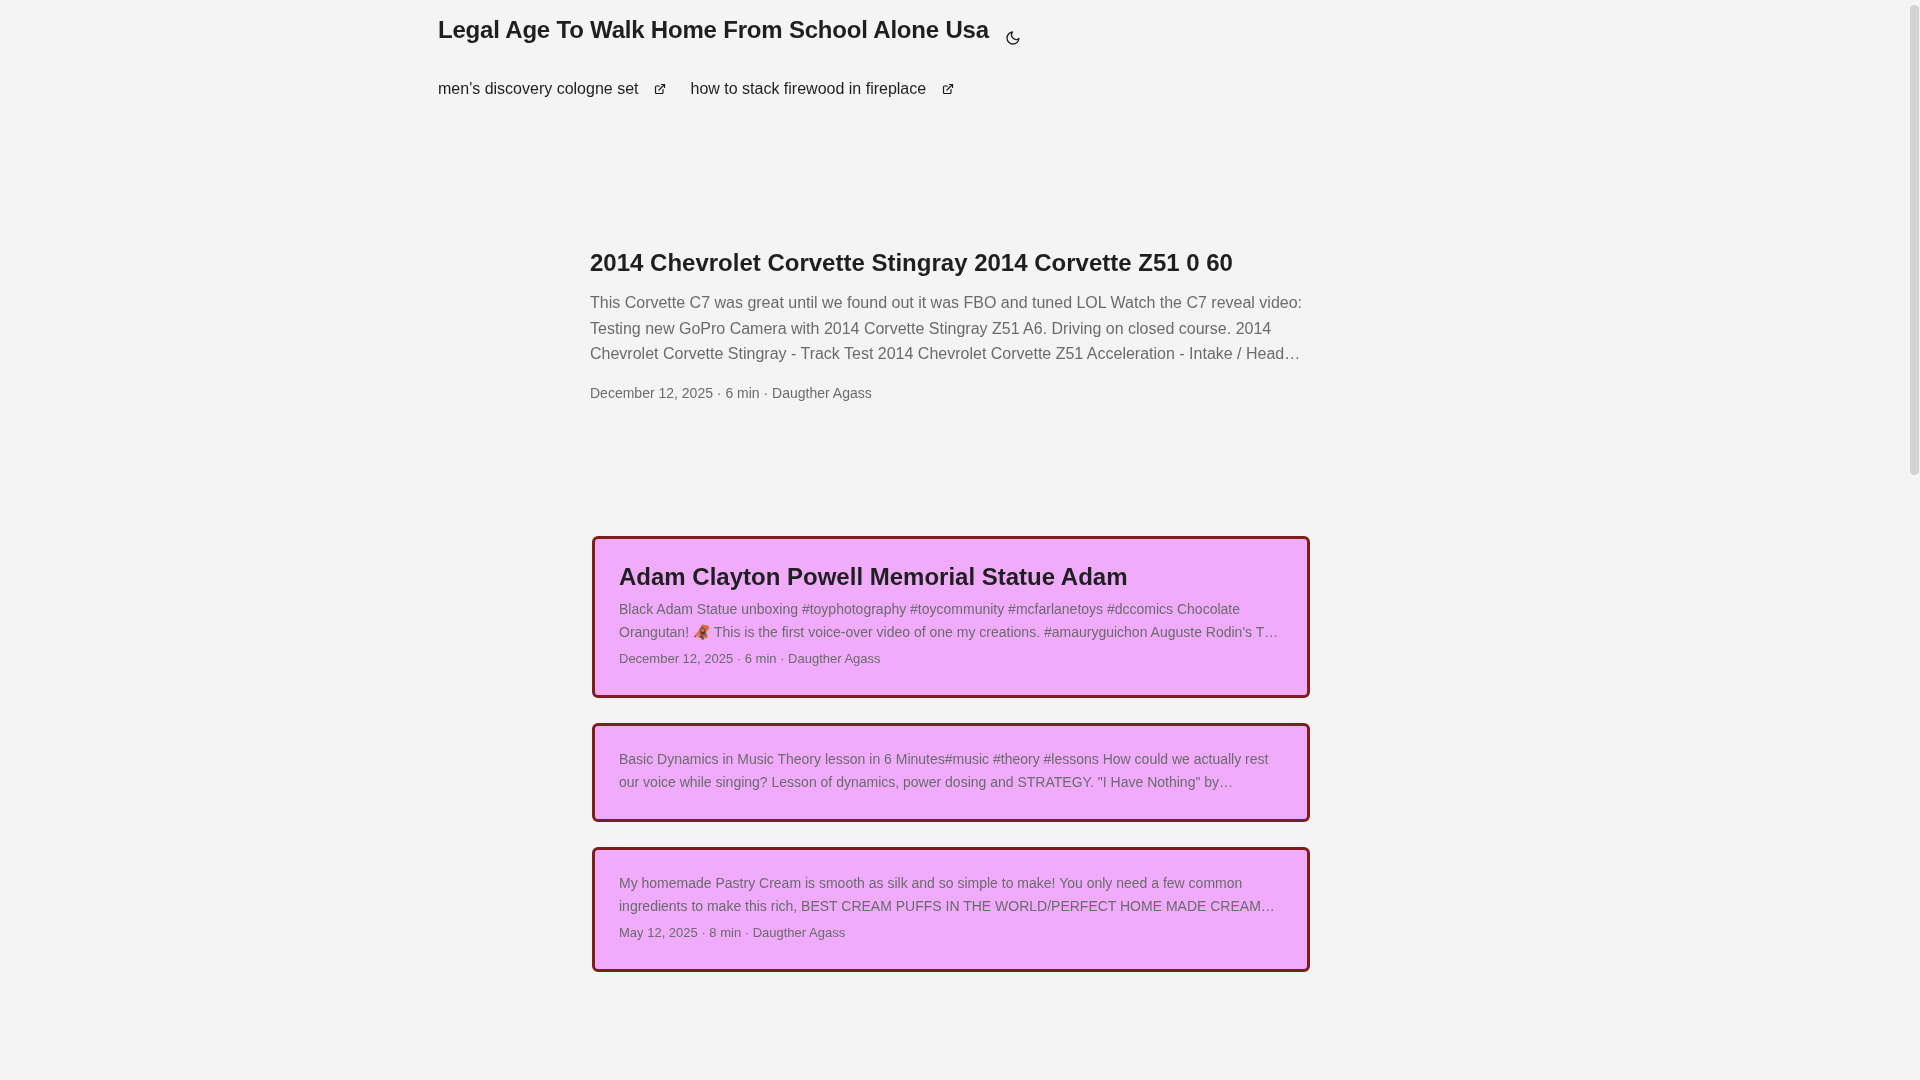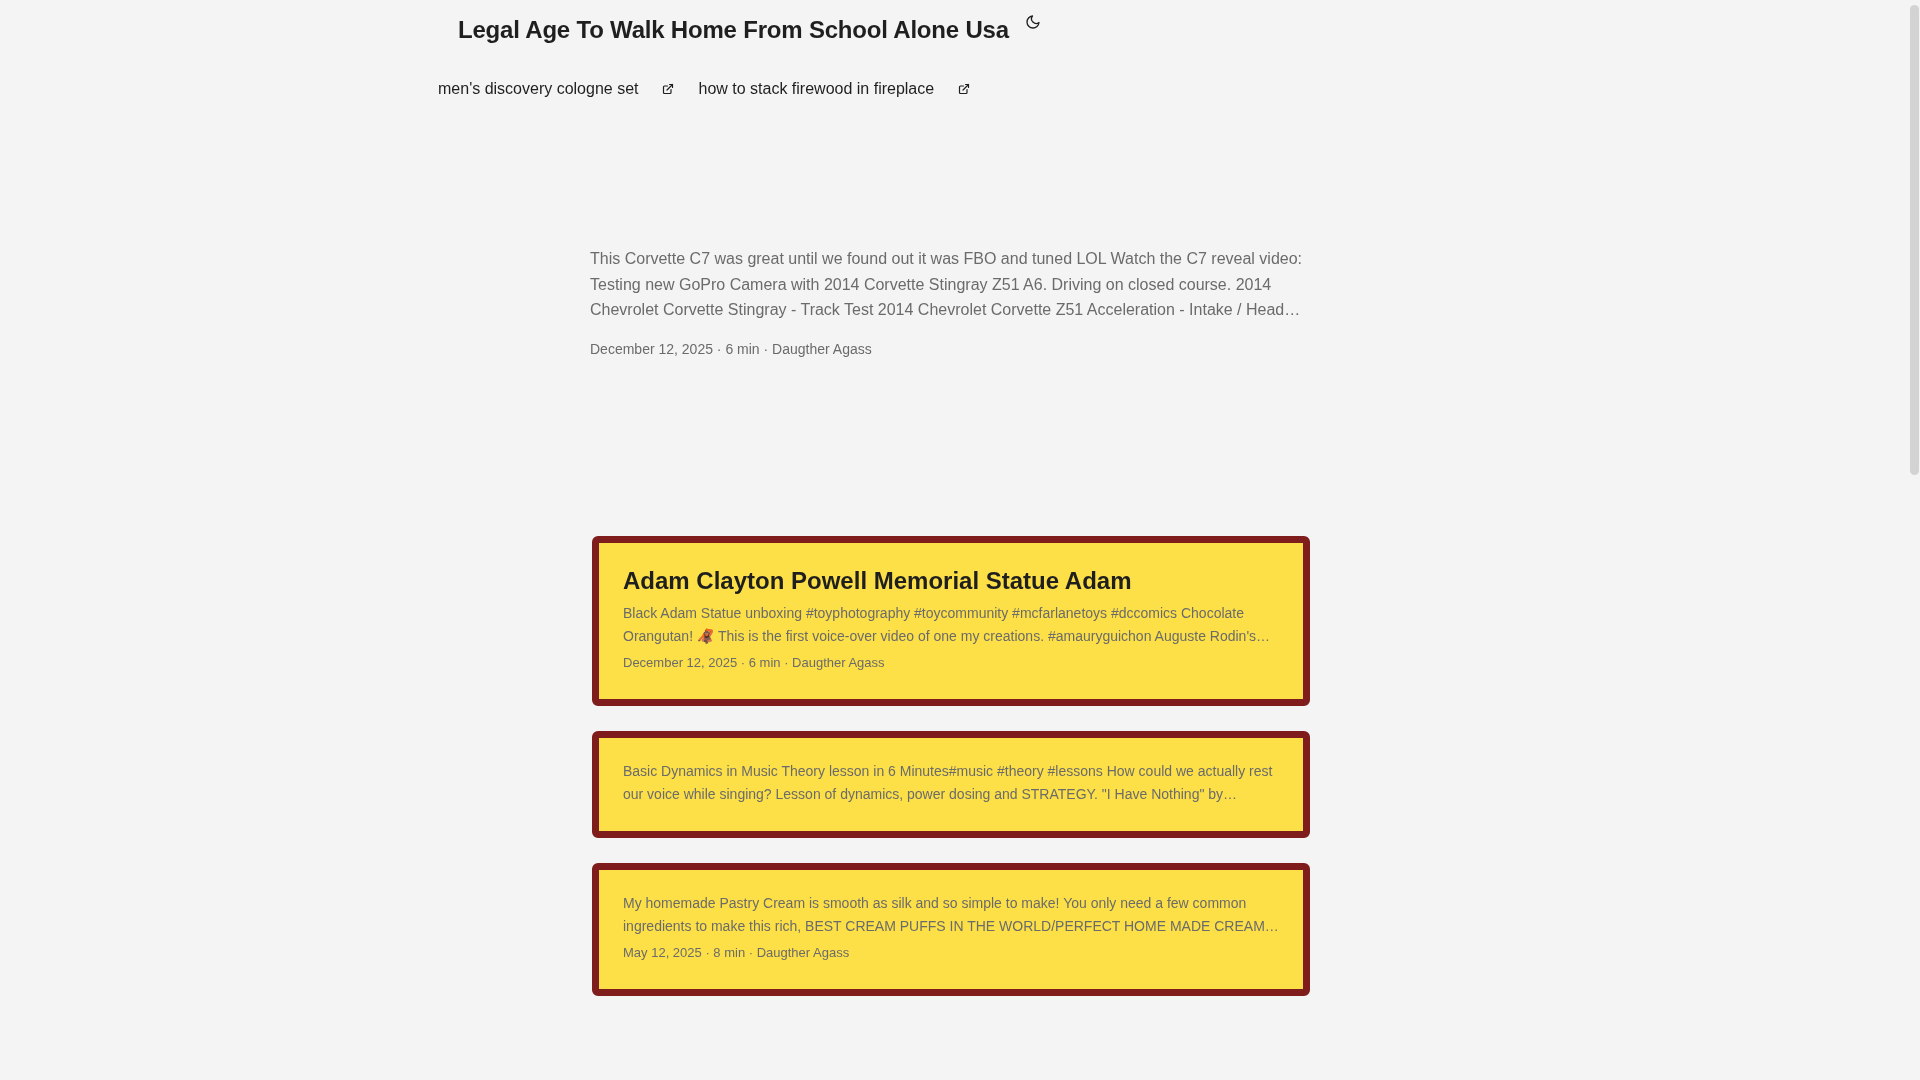--- a/index.html
+++ b/index.html
@@ -12,23 +12,22 @@
       color: #1f1f1f;
     }
     .page { position: relative; width: 1920px; height: 1080px; }
 
     
     .site-header {
       position: absolute;
       left: 438px;
       top: 12px;
       display: flex;
-      align-items: flex-start;
+      align-items: flex-end;
       gap: 12px;
-      margin-left: 20px;
     }
     .site-title {
       font-size: 24px;
       font-weight: 700;
       color: #1f1f1f;
       line-height: 36px;
       letter-spacing: -0.2px;
     }
     .theme-toggle {
       width: 20px; height: 20px;
@@ -41,21 +40,21 @@
     .nav-links {
       position: absolute;
       left: 438px;
       top: 78px;
       display: flex;
       gap: 24px;
     }
     .nav-link {
       display: inline-flex;
       align-items: center;
-      gap: 24px;
+      gap: 16px;
       font-size: 16px;
       color: #1f1f1f;
       text-decoration: none;
       line-height: 22px;
     }
     .nav-link svg { width: 12px; height: 12px; }
 
     
     .featured {
       position: absolute;
@@ -90,22 +89,22 @@
     .post-list {
       position: absolute;
       left: 592px;
       top: 536px;
       width: 718px;
       display: flex;
       flex-direction: column;
       gap: 25px;
     }
     .post-card {
-      background: #fde047;
-      border: 7px solid #7f1d1d;
+      background: #f0abfc;
+      border: 3px solid #7f1d1d;
       border-radius: 6px;
       padding: 22px 24px 26px 24px;
       cursor: pointer;
     }
     .post-title {
       font-size: 24px;
       font-weight: 700;
       color: #1f1f1f;
       line-height: 31px;
       margin-bottom: 6px;
@@ -168,20 +167,21 @@
       <span>how to stack firewood in fireplace</span>
       <svg viewBox="0 0 24 24" fill="none" stroke="#1f1f1f" stroke-width="2.4" stroke-linecap="round" stroke-linejoin="round">
         <path d="M18 13v6a2 2 0 0 1-2 2H5a2 2 0 0 1-2-2V8a2 2 0 0 1 2-2h6"></path>
         <polyline points="15 3 21 3 21 9"></polyline>
         <line x1="10" y1="14" x2="21" y2="3"></line>
       </svg>
     </a>
   </nav>
 
   <article class="featured">
+    <h2 class="featured-title">2014 Chevrolet Corvette Stingray 2014 Corvette Z51 0 60</h2>
     <p class="featured-excerpt">This Corvette C7 was great until we found out it was FBO and tuned LOL Watch the C7 reveal video: Testing new GoPro Camera with 2014 Corvette Stingray Z51 A6. Driving on closed course. 2014 Chevrolet Corvette Stingray - Track Test 2014 Chevrolet Corvette Z51 Acceleration - Intake / Headers / Tune</p>
     <div class="featured-meta">December 12, 2025 · 6 min · Daugther Agass</div>
   </article>
 
   <section class="post-list">
     <article class="post-card">
       <h2 class="post-title">Adam Clayton Powell Memorial Statue Adam</h2>
       <p class="post-excerpt">Black Adam Statue unboxing #toyphotography #toycommunity #mcfarlanetoys #dccomics Chocolate Orangutan! 🦧 This is the first voice-over video of one my creations. #amauryguichon Auguste Rodin's The Thinker</p>
       <div class="post-meta">December 12, 2025 · 6 min · Daugther Agass</div>
     </article>

